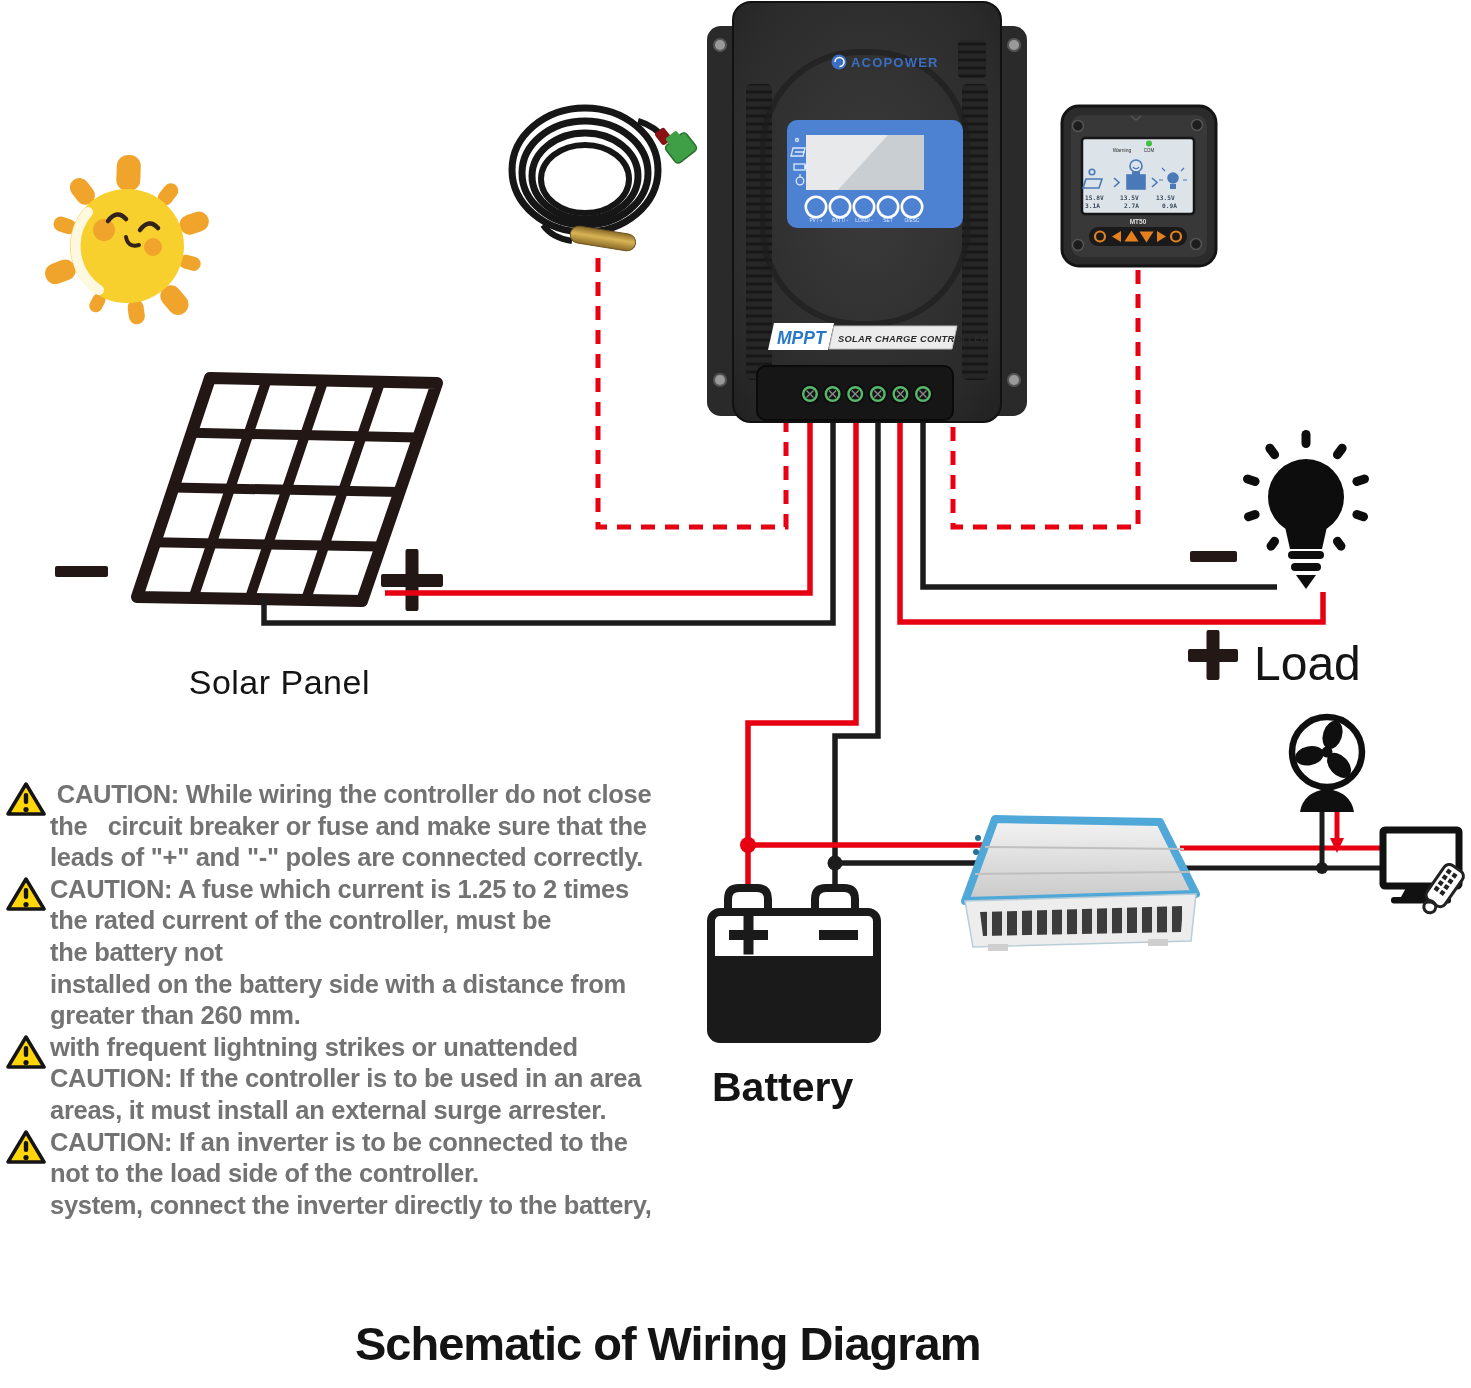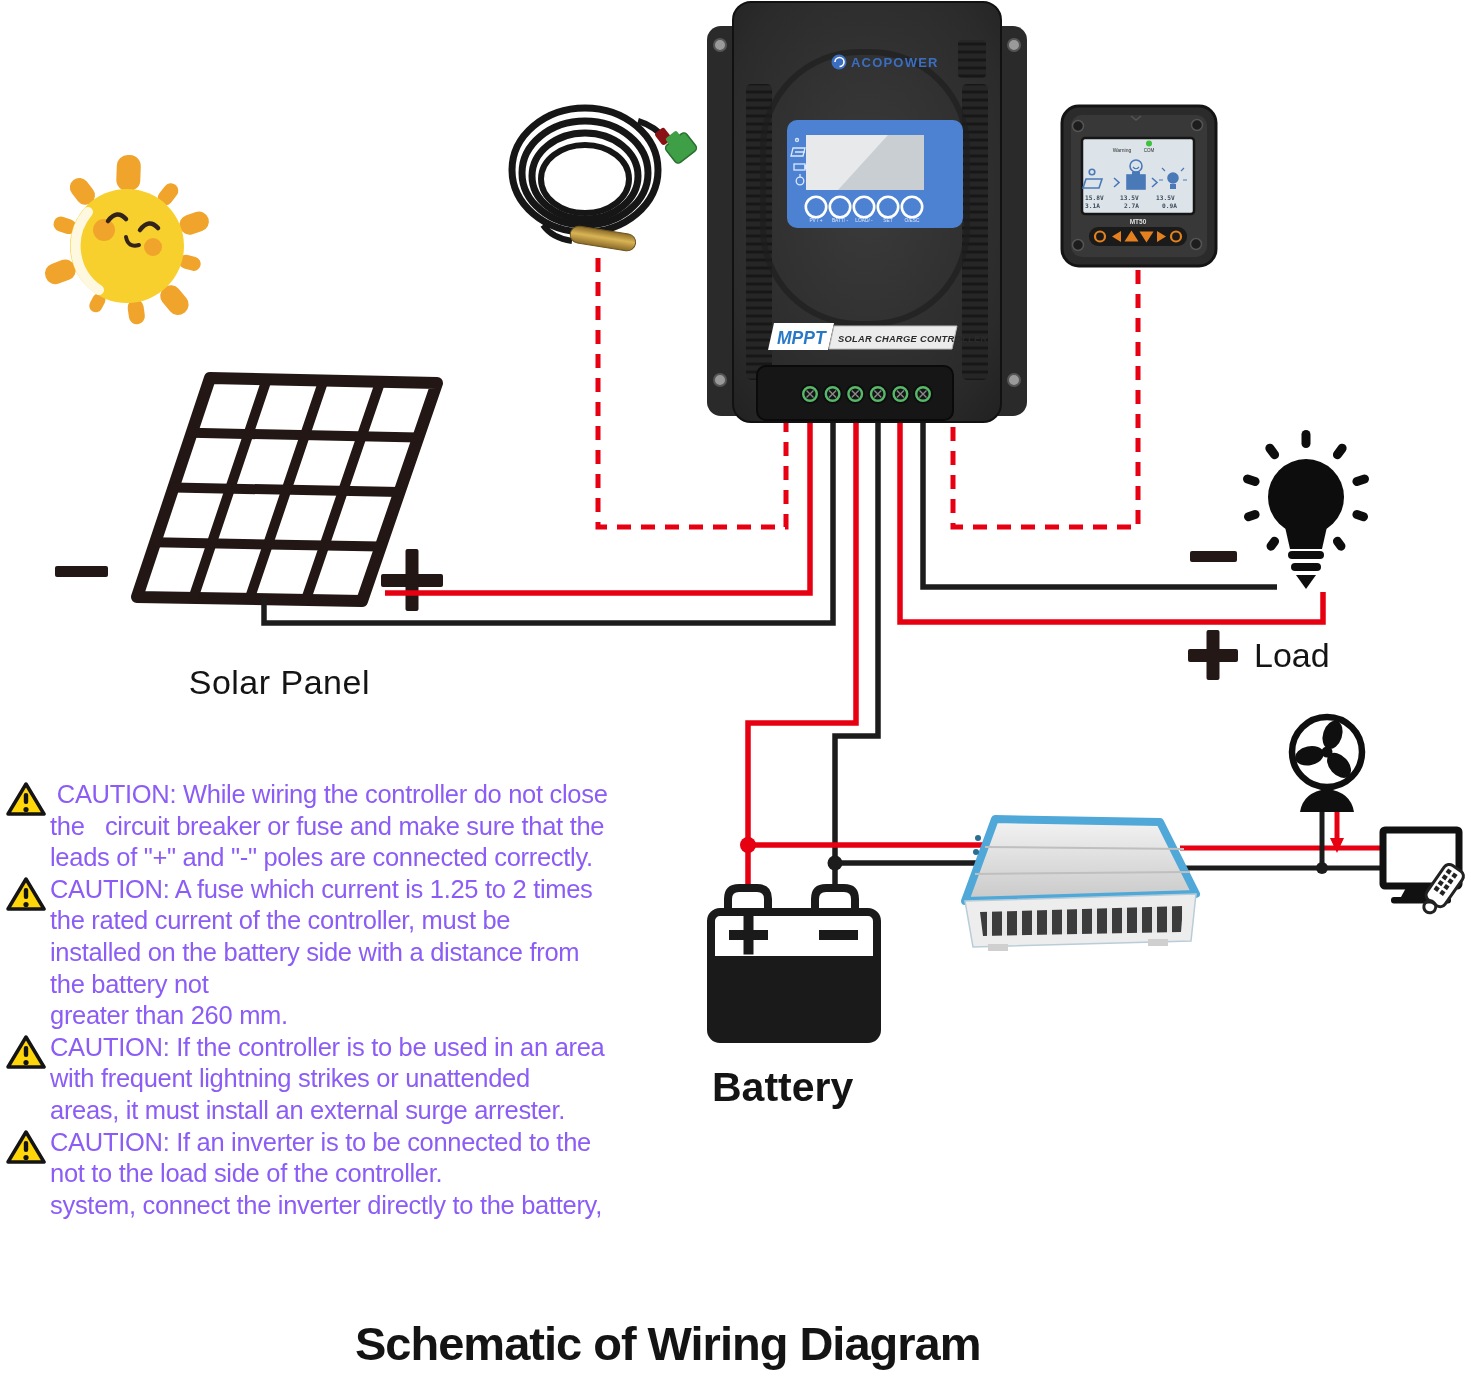--- a/index.html
+++ b/index.html
@@ -2,26 +2,26 @@
 <html><head>
 <meta charset="utf-8">
 <style>
   html,body{margin:0;padding:0;background:#fff;}
   .canvas{position:relative;width:1471px;height:1388px;background:#fff;overflow:hidden;
           font-family:"Liberation Sans",sans-serif;color:#141414;border-radius:25px;}
   .layer{position:absolute;left:0;top:0;}
   .abs{position:absolute;}
   .lbl-solar{left:40px;top:663px;width:330px;text-align:right;font-size:34px;font-weight:400;letter-spacing:.5px;}
   .lbl-battery{left:712px;top:1064px;font-size:41px;font-weight:700;}
-  .lbl-load{left:1254px;top:636px;font-size:34px;font-weight:400;}
+  .lbl-load{left:1254px;top:636px;font-size:48px;font-weight:400;}
   .big-title{left:355px;top:1316px;width:760px;text-align:left;font-size:47px;font-weight:700;letter-spacing:-1px;}
   .cautions{left:6px;top:779px;width:712px;}
   .caution{position:relative;padding-left:44px;}
   .caution .tri{position:absolute;left:0;top:2px;width:40px;height:36px;}
-  .cline{font-size:25.5px;line-height:31.6px;font-weight:400;letter-spacing:-0.3px;white-space:pre;color:#8b5cf6;}
+  .cline{font-size:25.5px;line-height:31.6px;font-weight:700;letter-spacing:-0.3px;white-space:pre;color:#737373;}
 </style>
 </head>
 <body>
 
 <div class="canvas">
 
 <svg class="layer" width="1471" height="1388" viewBox="0 0 1471 1388">
   <defs>
     <pattern id="ventP" width="7" height="8" patternUnits="userSpaceOnUse">
       <rect width="7" height="8" fill="#262626"></rect>
@@ -371,32 +371,32 @@
     <div class="cline">leads of "+" and "-" poles are connected correctly.</div>
   </div>
   <div class="caution">
     <svg class="tri" viewBox="0 0 40 36">
       <path d="M20 3 L38 33 L2 33 Z" fill="#FFD60A" stroke="#141414" stroke-width="3.5" stroke-linejoin="round"></path>
       <rect x="17.8" y="12" width="4.4" height="11" rx="2" fill="#141414"></rect>
           <circle cx="20" cy="28.5" r="2.6" fill="#141414"></circle>
     </svg>
     <div class="cline">CAUTION: A fuse which current is 1.25 to 2 times</div>
     <div class="cline">the rated current of the controller, must be</div>
+    <div class="cline">the battery not</div>
     <div class="cline">installed on the battery side with a distance from</div>
-    <div class="cline">the battery not</div>
     <div class="cline">greater than 260 mm.</div>
   </div>
   <div class="caution">
     <svg class="tri" viewBox="0 0 40 36">
       <path d="M20 3 L38 33 L2 33 Z" fill="#FFD60A" stroke="#141414" stroke-width="3.5" stroke-linejoin="round"></path>
       <rect x="17.8" y="12" width="4.4" height="11" rx="2" fill="#141414"></rect>
           <circle cx="20" cy="28.5" r="2.6" fill="#141414"></circle>
     </svg>
+    <div class="cline">with frequent lightning strikes or unattended</div>
     <div class="cline">CAUTION: If the controller is to be used in an area</div>
-    <div class="cline">with frequent lightning strikes or unattended</div>
     <div class="cline">areas, it must install an external surge arrester.</div>
   </div>
   <div class="caution">
     <svg class="tri" viewBox="0 0 40 36">
       <path d="M20 3 L38 33 L2 33 Z" fill="#FFD60A" stroke="#141414" stroke-width="3.5" stroke-linejoin="round"></path>
       <rect x="17.8" y="12" width="4.4" height="11" rx="2" fill="#141414"></rect>
           <circle cx="20" cy="28.5" r="2.6" fill="#141414"></circle>
     </svg>
     <div class="cline">CAUTION: If an inverter is to be connected to the</div>
     <div class="cline">not to the load side of the controller.</div>

